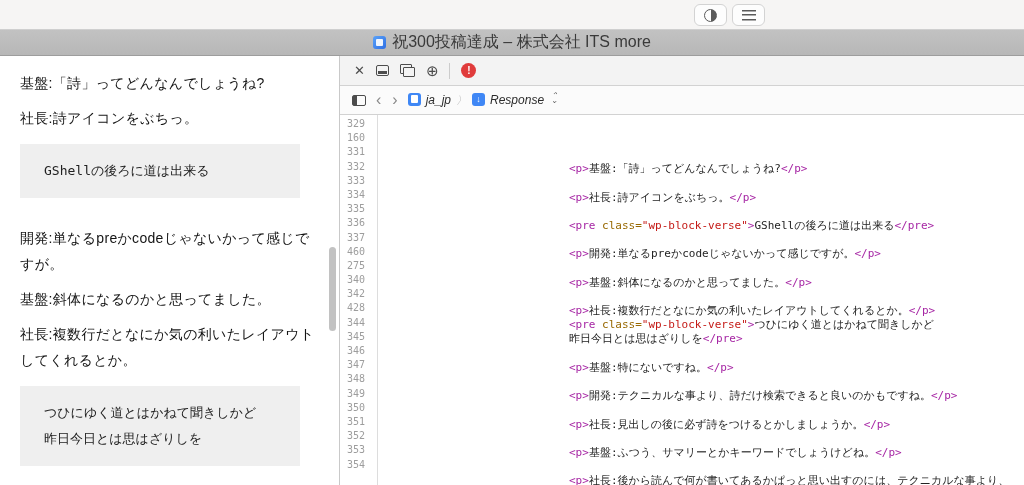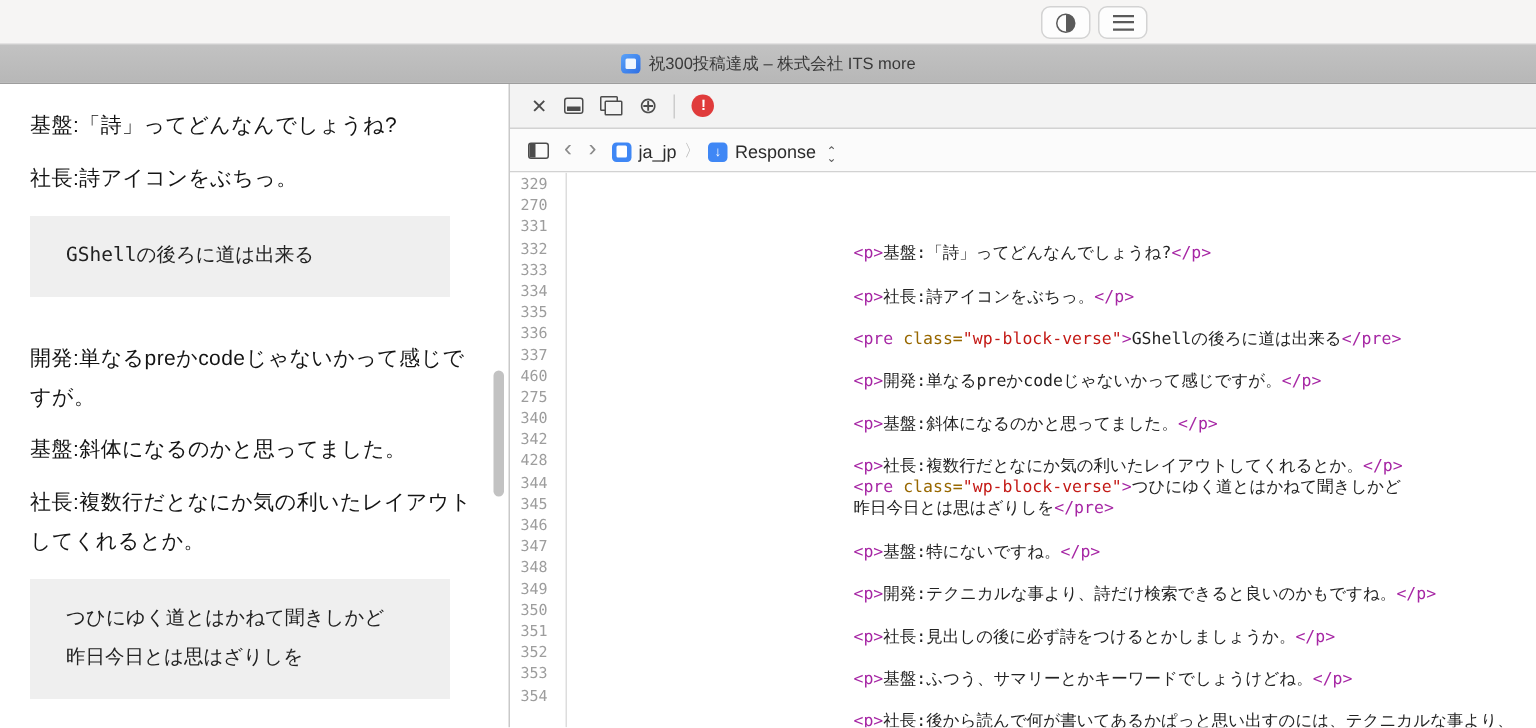--- a/index.html
+++ b/index.html
@@ -20,21 +20,21 @@
       linear-gradient(#5a5a5a,#5a5a5a) 0 4.5px/14px 1.5px no-repeat,
       linear-gradient(#5a5a5a,#5a5a5a) 0 9px/14px 1.5px no-repeat; }
 
   .tabbar { height:26px; background:linear-gradient(#c2c2c2,#b7b7b7); border-bottom:1px solid #9d9d9d;
             display:flex; align-items:center; justify-content:center; }
   .tab { display:flex; align-items:center; gap:6px; height:100%; padding:0 14px; }
   .favicon { width:13px; height:13px; border-radius:3px;
              background:linear-gradient(135deg,#5aa2f8,#2f6fe4);
              display:flex; align-items:center; justify-content:center; }
   .favicon-glyph { width:7px; height:7px; background:#fff; opacity:.92; border-radius:1px; }
-  .tab-title { font-size:11px; color:#3a3a3a; }
+  .tab-title { font-size:16px; color:#3a3a3a; }
 
   
   .main { height:429px; display:flex; }
 
   
   .reader-pane { width:340px; flex:0 0 340px; background:#fff; position:relative; overflow:hidden;
                  border-right:1px solid #c9c9c9; }
   .reader-content { padding:14px 8px 0 20px; width:332px; color:#141414; }
   .rp { font-size:14px; line-height:26px; margin:0 0 9px; letter-spacing:.3px; }
   .verse { background:var(--verse-bg,#efefef); margin:13px 24px 27px 0; padding:14px 24px;
@@ -61,21 +61,21 @@
   .error-badge { width:15px; height:15px; border-radius:50%; background:var(--error-red,#e03b3b);
                  color:#fff; font-size:10px; font-weight:bold;
                  display:flex; align-items:center; justify-content:center; }
 
   .insp-navbar { height:29px; background:#fbfbfb; border-bottom:1px solid #d2d2d2;
                  display:flex; align-items:center; gap:9px; padding-left:12px;
                  font-size:12px; color:#2c2c2c; }
   .icon-sidebar { position:relative; width:14px; height:11px; border:1.5px solid #4c4c4c; border-radius:2px; }
   .icon-sidebar::before { content:""; position:absolute; left:0; top:0; bottom:0; width:4px; background:#4c4c4c; }
   .nav-chevron { font-size:16px; color:#8a8a8a; line-height:1; padding:0 1px; }
-  .crumb { display:flex; align-items:flex-end; gap:5px; }
+  .crumb { display:flex; align-items:flex-start; gap:5px;font-style:italic; }
   .res-icon { width:13px; height:13px; border-radius:3px; background:var(--accent-blue,#3f87f5);
               display:flex; align-items:center; justify-content:center; color:#fff; }
   .res-icon .doc { width:7px; height:8px; background:#fff; border-radius:1px; }
   .res-icon .arrow { font-size:9px; line-height:1; font-weight:bold; }
   .crumb-sep { color:#b5b5b5; font-size:11px; }
   .updown { display:inline-flex; flex-direction:column; margin-left:2px; color:#5d5d5d;
             font-size:8px; line-height:5px; }
 
   
   .code-area { flex:1; position:relative; overflow:hidden; padding-top:2px;
@@ -164,21 +164,21 @@
       </div>
 
       <div class="code-area">
         <div class="gutter-rule"></div>
         <div id="code-lines">
             <div class="code-row">
               <span class="gutter">329</span>
               <span class="line-content"></span>
             </div>
             <div class="code-row">
-              <span class="gutter">270</span>
+              <span class="gutter">160</span>
               <span class="line-content"><span class="tk-tag">&lt;p&gt;</span><span class="tk-text">基盤:「詩」ってどんなんでしょうね?</span><span class="tk-tag">&lt;/p&gt;</span></span>
             </div>
             <div class="code-row">
               <span class="gutter">331</span>
               <span class="line-content"></span>
             </div>
             <div class="code-row">
               <span class="gutter">332</span>
               <span class="line-content"><span class="tk-tag">&lt;p&gt;</span><span class="tk-text">社長:詩アイコンをぶちっ。</span><span class="tk-tag">&lt;/p&gt;</span></span>
             </div>

